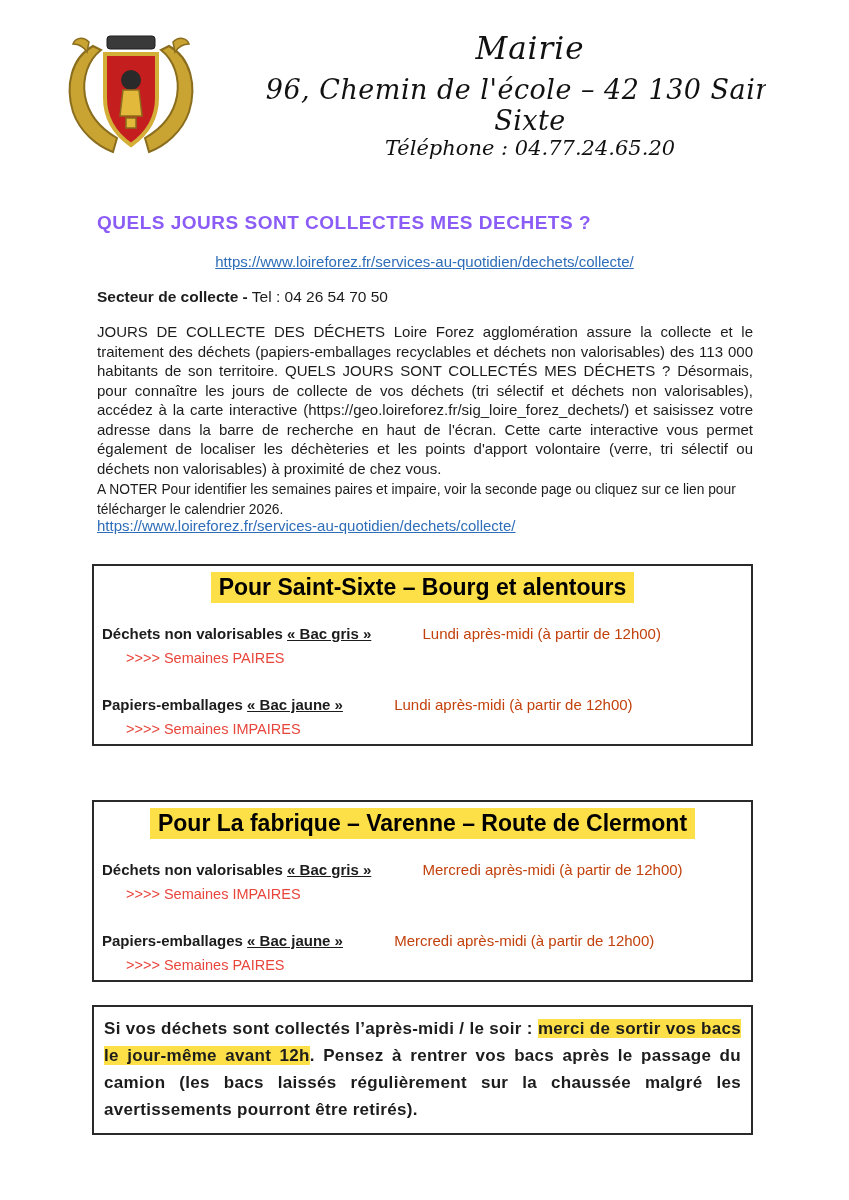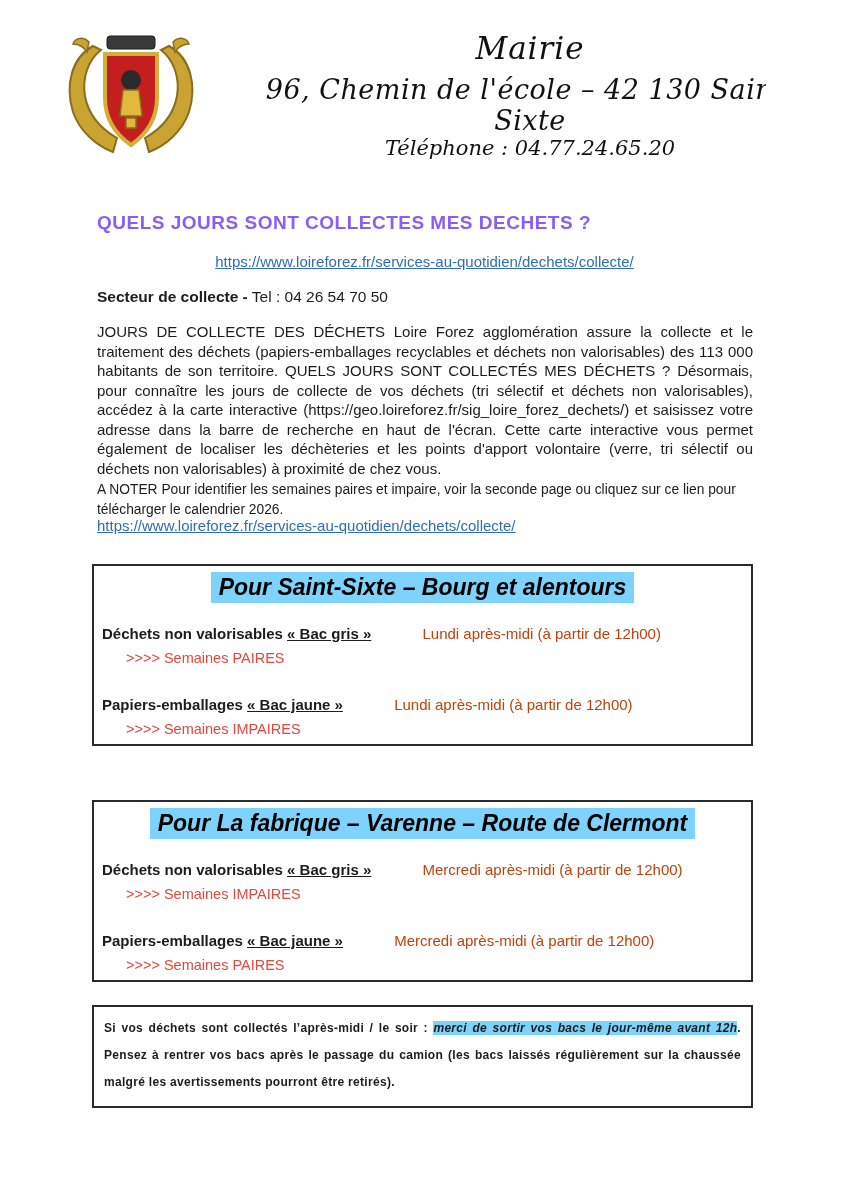--- a/index.html
+++ b/index.html
@@ -47,40 +47,40 @@
 
   
   .box {
     position: absolute; left: 92px; width: 661px; height: 182px;
     border: 2px solid #2a2a2a; background: #fff;
     padding: 6px 8px 0 8px;
   }
   .box1 { top: 564px; }
   .box2 { top: 800px; }
   .box-title { text-align: center; }
-  .hl { background: #7dd3fc; font-style: italic; }
+  .hl { background: #fde047; }
   .box-title .hl {
     display: inline-block;
     font-size: 23px; font-weight: bold; color: #000;
     padding: 2px 8px;
   }
   .row { margin-top: 22px; }
   .row + .row { margin-top: 30px; }
   .row-line1 { font-size: 15px; }
   .lbl { font-weight: bold; }
   .bin { font-weight: bold; text-decoration: underline; }
   .sched { color: #c2410c; margin-left: 47px; }
   .weeks { margin-top: 8px; font-size: 14.5px; color: #e8463c; margin-left: 24px; }
 
   
   .notice {
     position: absolute; left: 92px; top: 1005px; width: 661px;
     border: 2px solid #2a2a2a; background: #fff;
     padding: 8px 10px 10px 10px;
-    font-size: 12px; font-weight: bold; line-height: 27px;
+    font-size: 17px; font-weight: bold; line-height: 27px;
     text-align: justify; letter-spacing: 0.3px;
   }
 </style>
 </head>
 <body>
 
 <div class="page">
 
   <div class="letterhead">
     <div class="logo">

